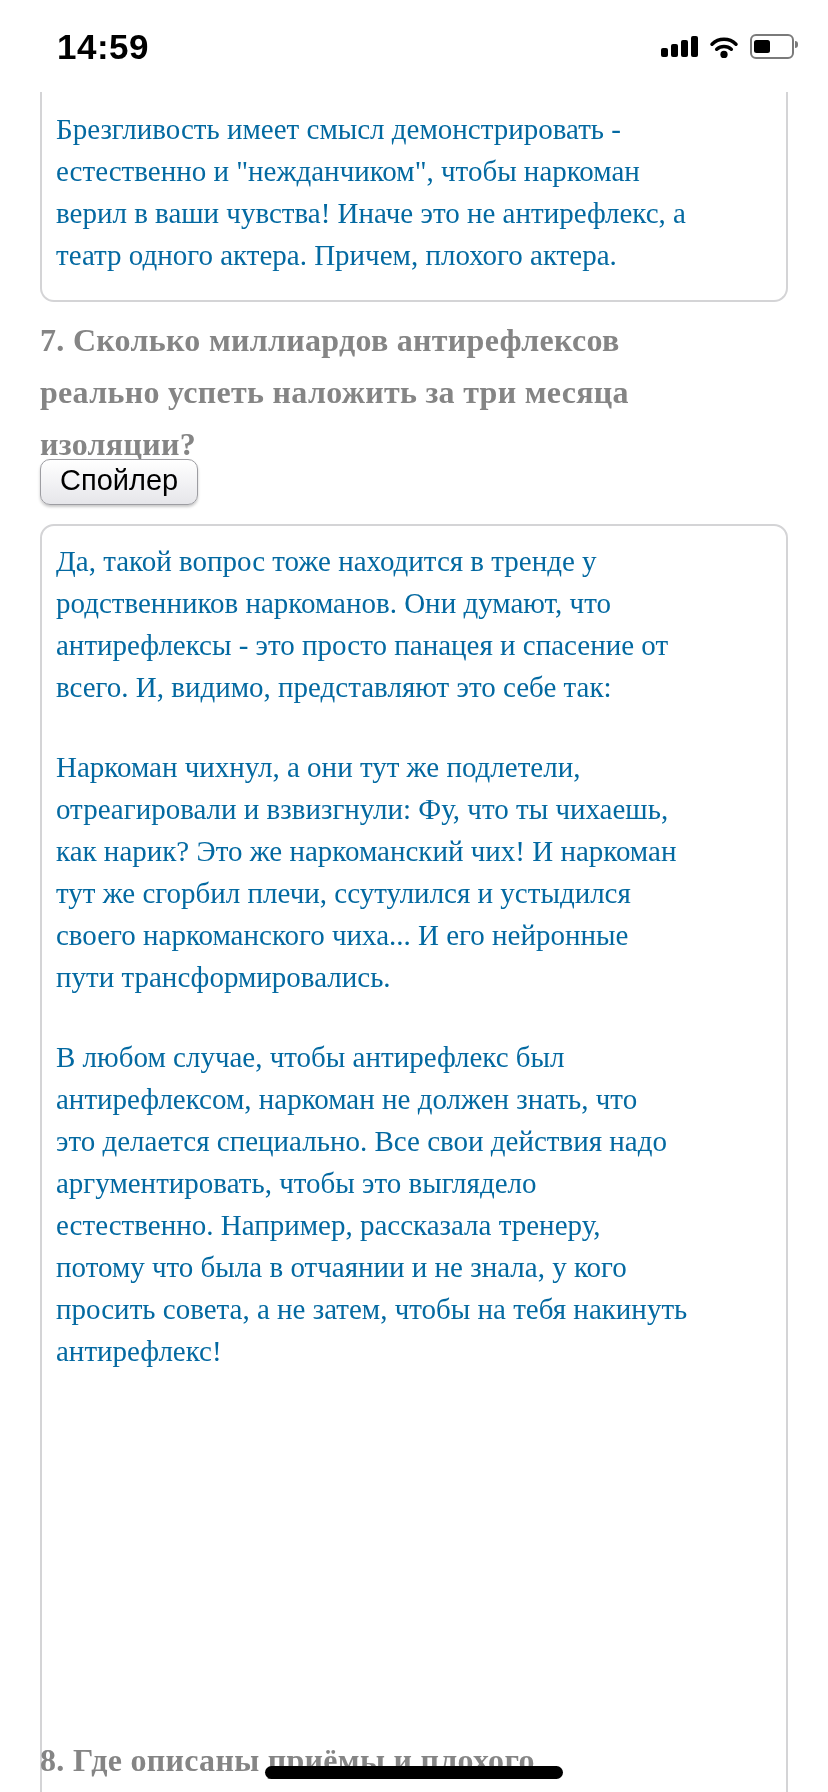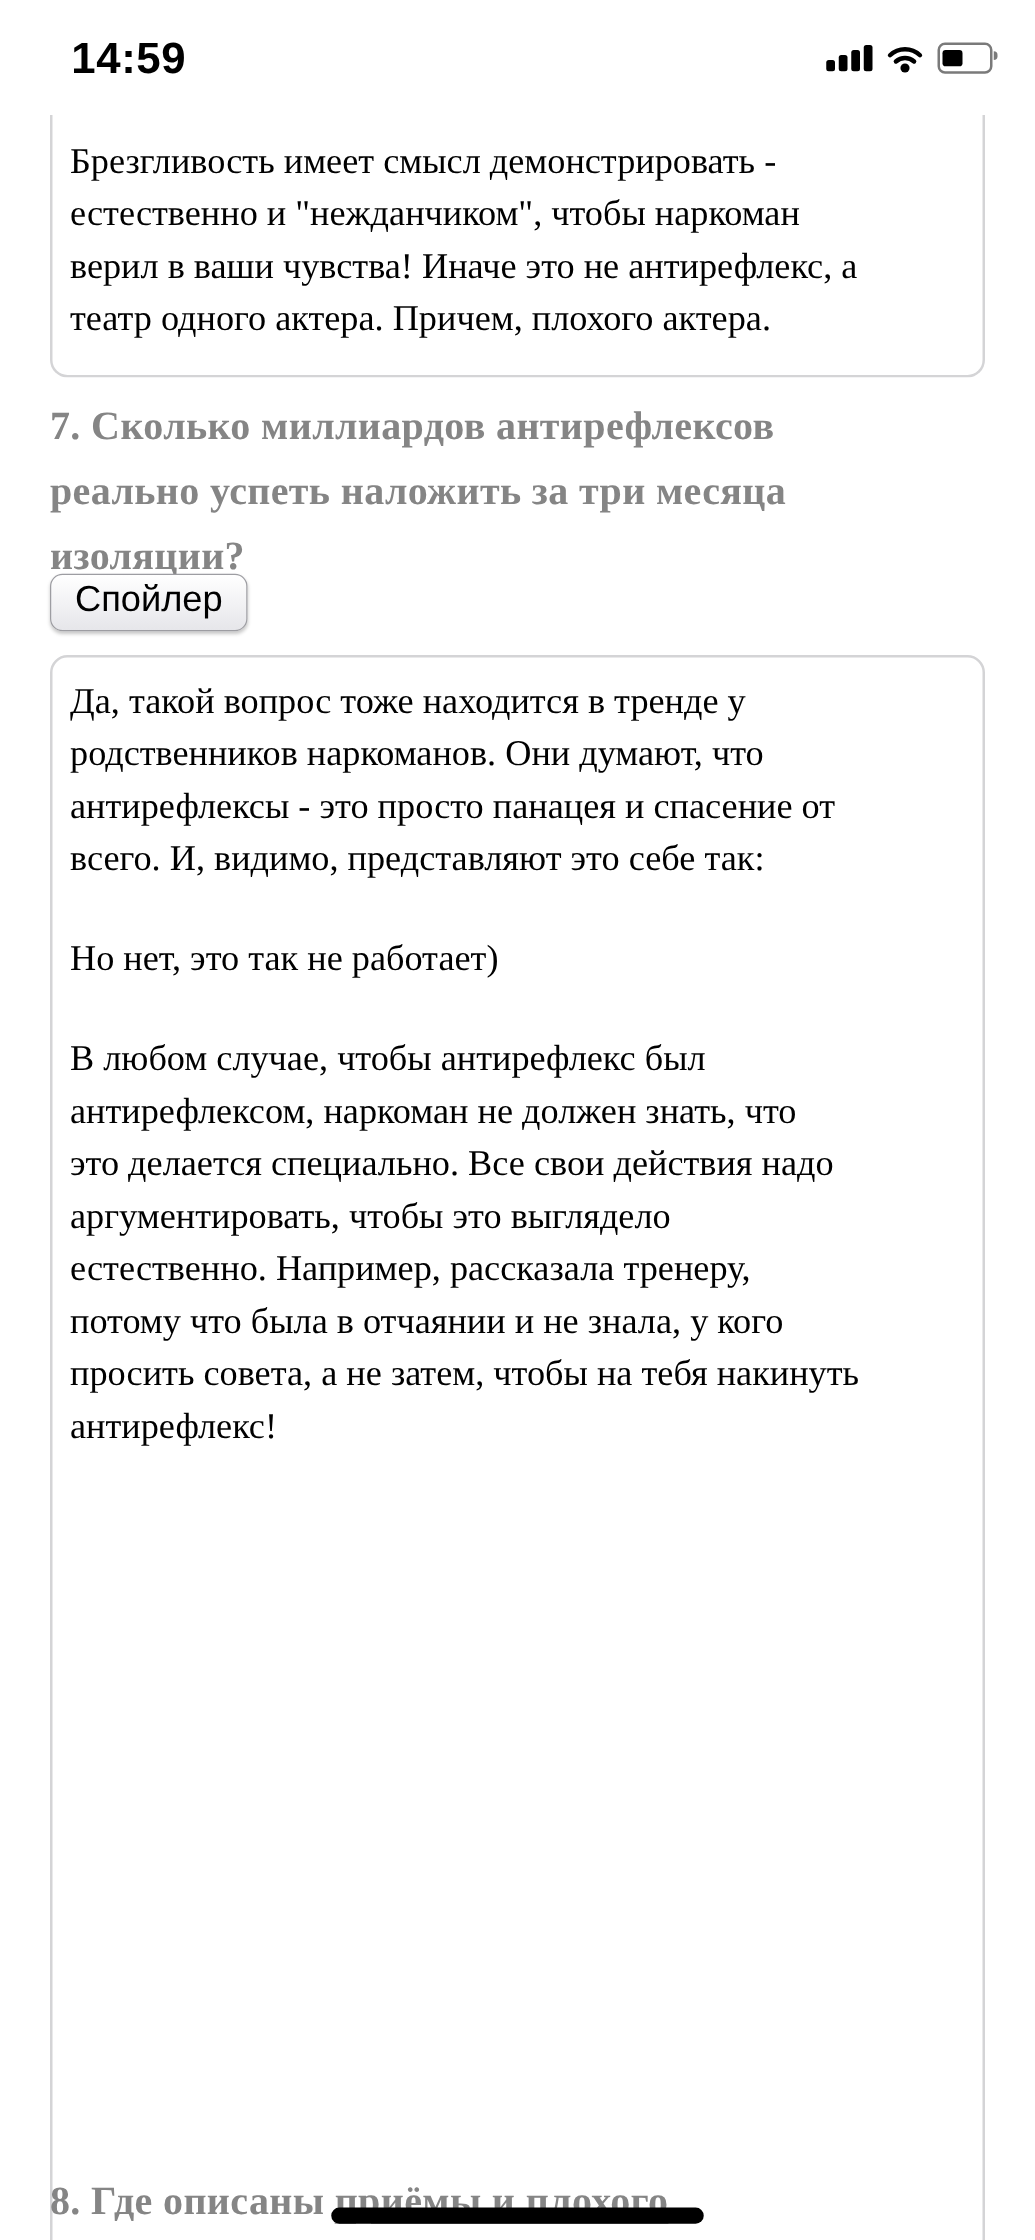--- a/index.html
+++ b/index.html
@@ -35,21 +35,21 @@
   .battery .fill{width:16px;height:13px;margin-left:2px;background:#000;border-radius:2.5px;}
   .battery:after{
     content:"";position:absolute;right:-6px;top:5px;
     width:3px;height:7px;background:#7a7a7a;
     border-radius:0 3px 3px 0;
   }
   
   .quote{
     position:absolute;left:40px;width:748px;box-sizing:border-box;
     border:2px solid #d4d4d6;border-radius:14px;
-    color:#000000;font-size:29px;line-height:42px;
+    color:#0369a1;font-size:29px;line-height:42px;
     padding:14px 18px 0 14px;
     background:#fff;
   }
   .quote p{margin:0 0 38px 0;white-space:pre-line;}
   .quote p:last-child{margin-bottom:0;}
   #quote-prev{
     top:92px;height:210px;
     border-top:none;border-radius:0 0 14px 14px;
     padding-top:16px;
     overflow:hidden;
@@ -121,21 +121,26 @@
 реально успеть наложить за три месяца
 изоляции?</div>
 
 <button class="spoiler-btn">Спойлер</button>
 
 <div class="quote" id="answer-box">
   <p>Да, такой вопрос тоже находится в тренде у
 родственников наркоманов. Они думают, что
 антирефлексы - это просто панацея и спасение от
 всего. И, видимо, представляют это себе так:</p>
-  <p>Но нет, это так не работает)</p>
+  <p>Наркоман чихнул, а они тут же подлетели,
+отреагировали и взвизгнули: Фу, что ты чихаешь,
+как нарик? Это же наркоманский чих! И наркоман
+тут же сгорбил плечи, ссутулился и устыдился
+своего наркоманского чиха... И его нейронные
+пути трансформировались.</p>
   <p>В любом случае, чтобы антирефлекс был
 антирефлексом, наркоман не должен знать, что
 это делается специально. Все свои действия надо
 аргументировать, чтобы это выглядело
 естественно. Например, рассказала тренеру,
 потому что была в отчаянии и не знала, у кого
 просить совета, а не затем, чтобы на тебя накинуть
 антирефлекс!</p>
 </div>
 

